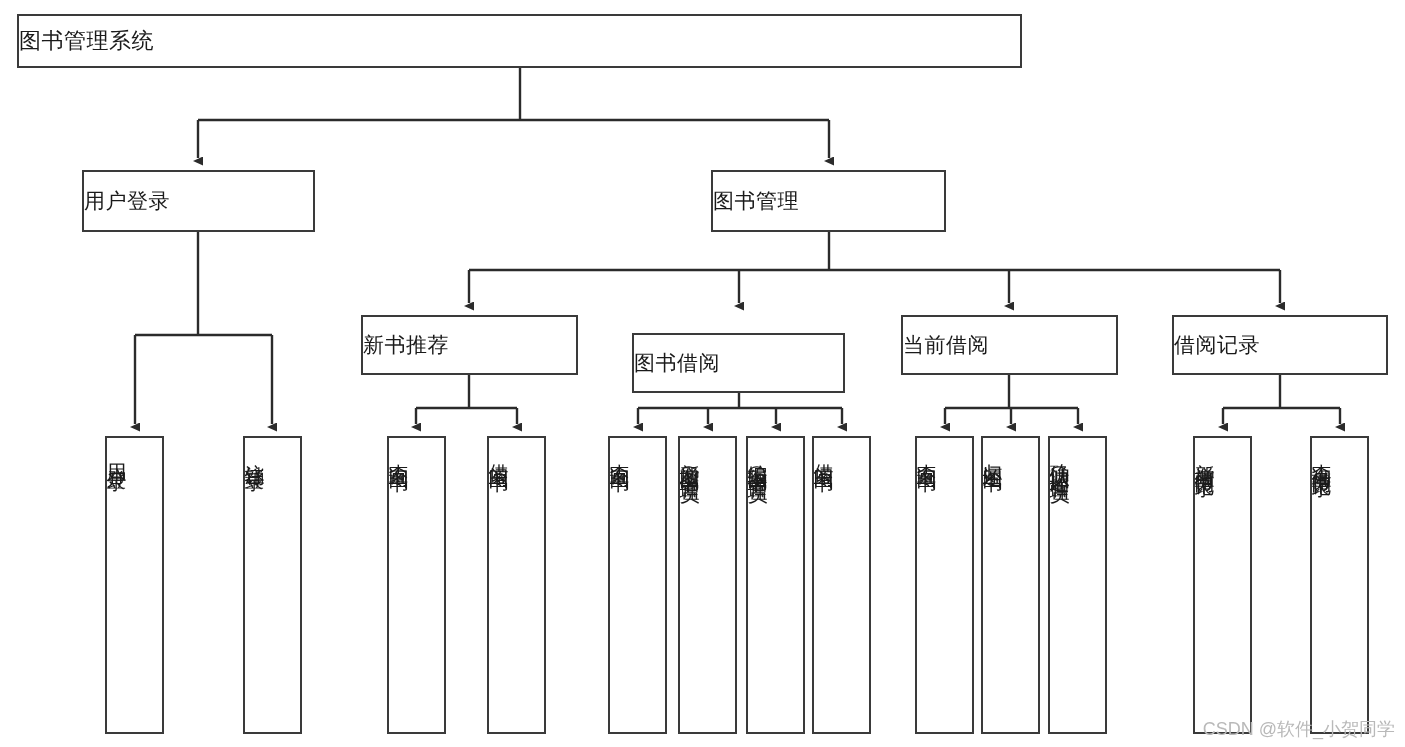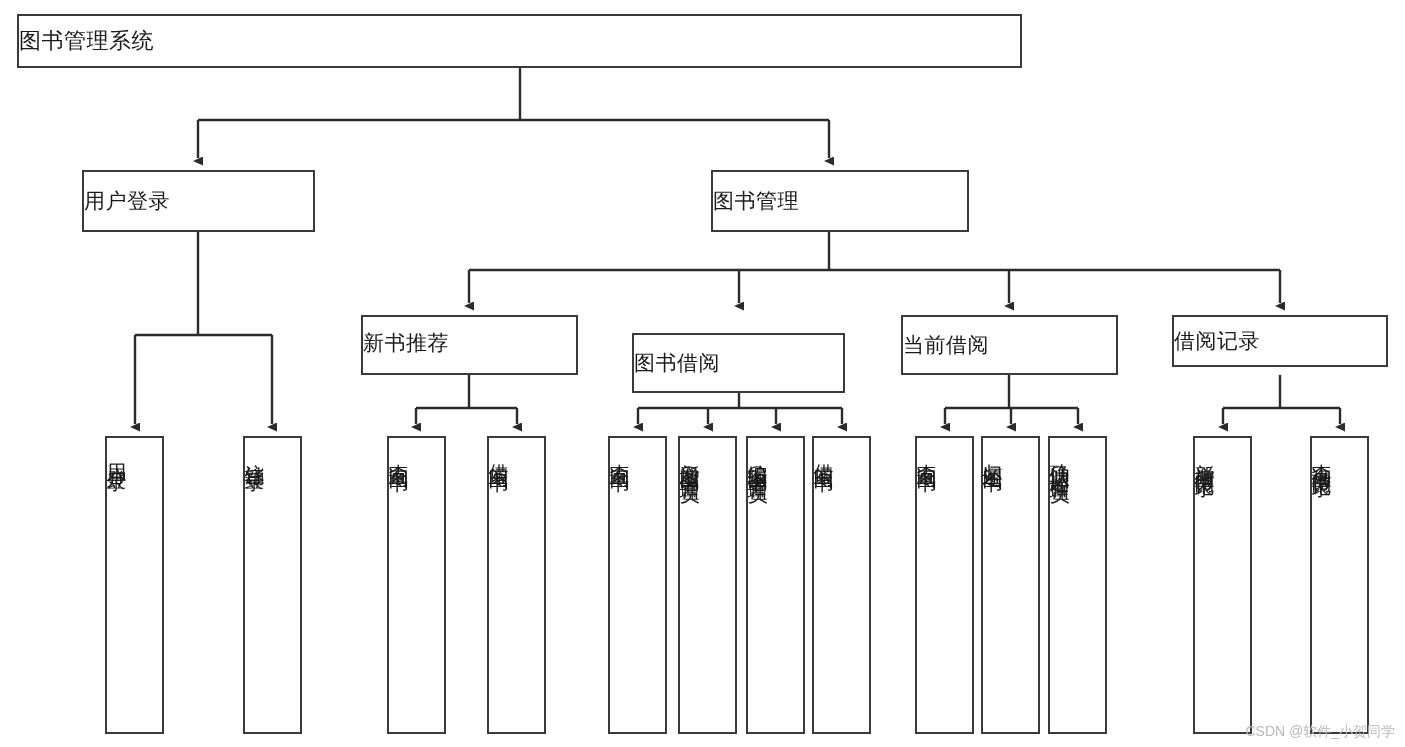--- a/index.html
+++ b/index.html
@@ -52,21 +52,21 @@
     text-orientation: upright;
     font-size: 20px;
     letter-spacing: 3px;
     line-height: 1;
   }
   .node-box.root .node-label { font-size: 22px; }
   .watermark {
     position: absolute;
     right: 10px;
     bottom: 6px;
-    font-size: 14px;
+    font-size: 18px;
     color: #b9b9b9;
     white-space: nowrap;
     user-select: none;
   }
 </style>
 </head>
 <body>
 
 <div id="diagram-root">
 
@@ -120,34 +120,34 @@
     </g>
   </svg>
 
   <div class="node-box root" style="left:17px; top:14px; width:1005px; height:54px;">
     <span class="node-label">图书管理系统</span>
   </div>
 
   <div class="node-box" style="left:82px; top:170px; width:233px; height:62px;">
     <span class="node-label">用户登录</span>
   </div>
-  <div class="node-box" style="left:711px; top:170px; width:258px; height:62px;">
+  <div class="node-box" style="left:711px; top:170px; width:235px; height:62px;">
     <span class="node-label">图书管理</span>
   </div>
 
-  <div class="node-box" style="left:361px; top:315px; width:217px; height:60px;font-family:Liberation Mono, monospace;">
+  <div class="node-box" style="left:361px; top:315px; width:217px; height:60px;">
     <span class="node-label">新书推荐</span>
   </div>
   <div class="node-box" style="left:632px; top:333px; width:213px; height:60px;">
     <span class="node-label">图书借阅</span>
   </div>
   <div class="node-box" style="left:901px; top:315px; width:217px; height:60px;">
     <span class="node-label">当前借阅</span>
   </div>
-  <div class="node-box" style="left:1172px; top:315px; width:216px; height:52px;font-family:Liberation Serif, serif;">
+  <div class="node-box" style="left:1172px; top:315px; width:216px; height:60px;font-family:Liberation Serif, serif;">
     <span class="node-label">借阅记录</span>
   </div>
 
   <div class="node-box vertical" style="left:105px; top:436px; width:59px; height:298px;">
     <span class="node-label">用户登录</span>
   </div>
   <div class="node-box vertical" style="left:243px; top:436px; width:59px; height:298px;">
     <span class="node-label">注销登录</span>
   </div>
 

